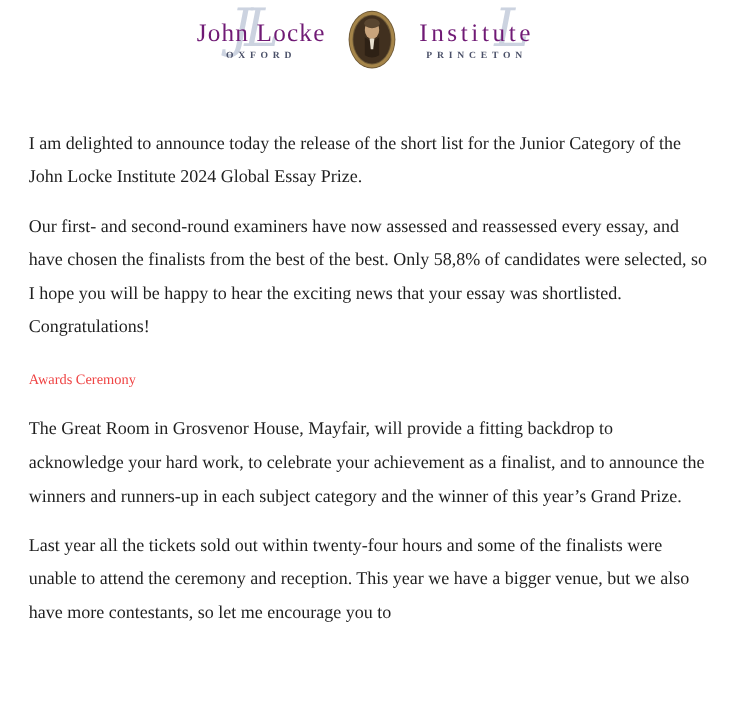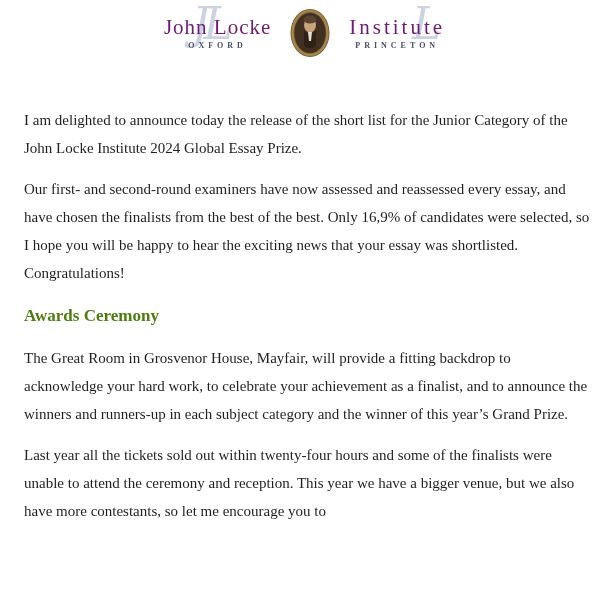--- a/index.html
+++ b/index.html
@@ -64,23 +64,23 @@
   .letter {
     width: 566px;
     margin: 44px 0 0 24px;
     font-size: 15px;
     line-height: 28px;
     color: #1f1f1f;
   }
   .letter p { margin-bottom: 13px; margin-top: 13px; }
   .letter p:first-child { margin-top: 0; }
   .section-heading {
-    font-size: 17px;
-    font-weight: bold;
-    color: #4d7c0f;
+    font-size: 12px;
+    font-weight: normal;
+    color: #ef4444;
     margin: 15px 0 14px 0;
     line-height: 28px;
   }
 </style>
 </head>
 <body>
 
 <div class="header">
   <div class="logo">
     <span class="watermark left">JL</span>
@@ -105,17 +105,17 @@
 
     <div class="logo-side">
       <div class="logo-name spaced">Institute</div>
       <div class="logo-sub">PRINCETON</div>
     </div>
   </div>
 </div>
 
 <div class="letter">
   <p>I am delighted to announce today the release of the short list for the Junior Category of the John Locke Institute 2024 Global Essay Prize.</p>
-  <p>Our first- and second-round examiners have now assessed and reassessed every essay, and have chosen the finalists from the best of the best. Only 16,9% of candidates were selected, so I hope you will be happy to hear the exciting news that your essay was shortlisted. Congratulations!</p>
+  <p>Our first- and second-round examiners have now assessed and reassessed every essay, and have chosen the finalists from the best of the best. Only 58,8% of candidates were selected, so I hope you will be happy to hear the exciting news that your essay was shortlisted. Congratulations!</p>
   <div class="section-heading">Awards Ceremony</div>
   <p>The Great Room in Grosvenor House, Mayfair, will provide a fitting backdrop to acknowledge your hard work, to celebrate your achievement as a finalist, and to announce the winners and runners-up in each subject category and the winner of this year’s Grand Prize.</p>
   <p><span>Last year all the tickets sold out within twenty-four hours and some of the finalists were unable to attend the ceremony and reception. This year we have a bigger venue, but we also have more contestants, so let me encourage you to </span></p>
 </div>
 
 </body></html>

